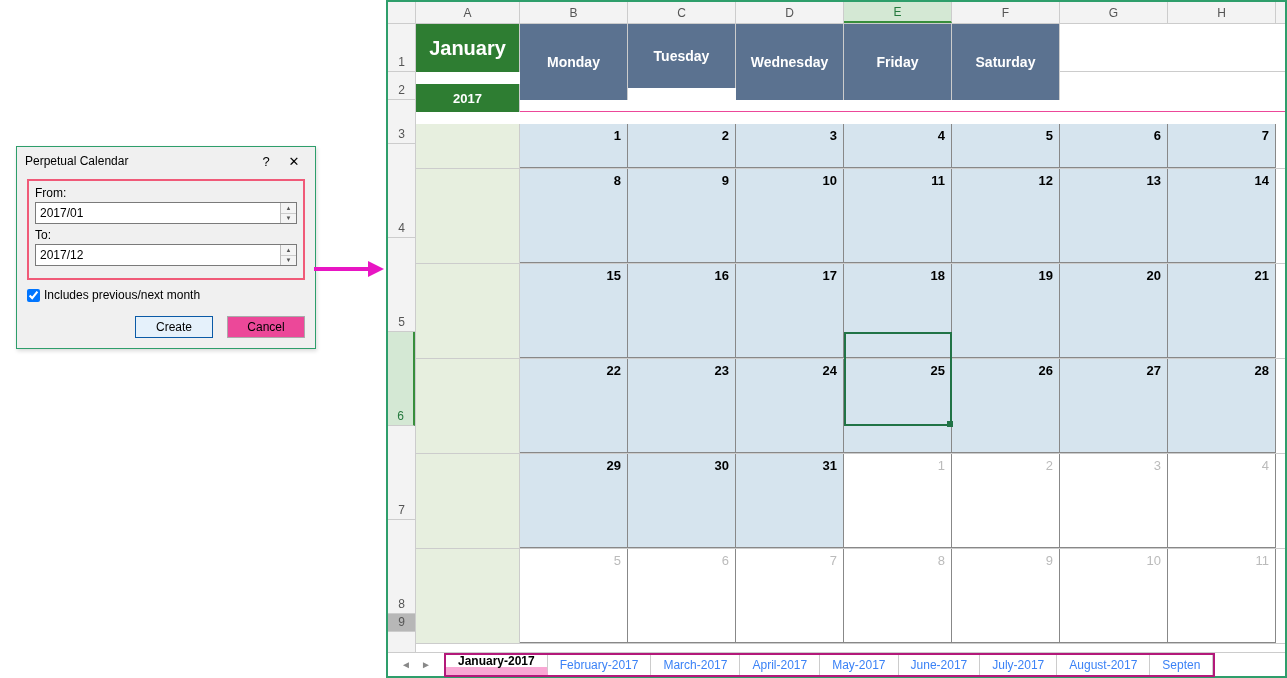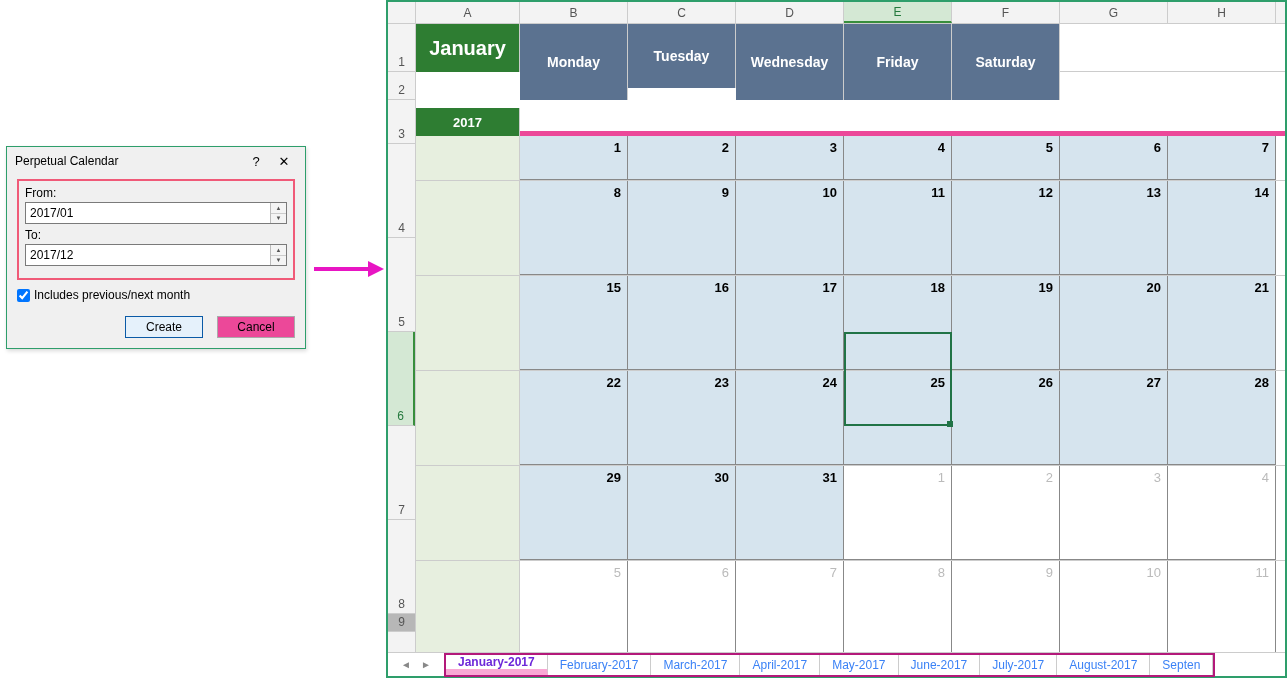--- a/index.html
+++ b/index.html
@@ -10,21 +10,21 @@
     background: #fff;
     position: relative;
     width: 1287px;
     height: 678px;
     overflow: hidden;
   }
 
   
   .dialog {
     position: absolute;
-    left: 6px;
+    left: 16px;
     top: 146px;
     width: 300px;
     background: #f0f0f0;
     border: 1px solid #2e9e6b;
     box-shadow: 1px 2px 4px rgba(0,0,0,.15);
   }
   .dialog-title {
     display: flex;
     align-items: center;
     height: 28px;
@@ -173,21 +173,21 @@
     background: #d4e8d4;
     border-right: 2px solid #388e3c;
     color: #257a3e;
   }
   .rh1 { height: 48px; }
   .rh2 { height: 28px; }
   .rh3 { height: 44px; }
   .rhW { height: 94px; }
   .rh9 { height: 18px; background:#b7b7b7; }
 
-  .cells { flex: 1; display: flex; flex-direction: column; }
+  .cells { flex: 1; display: flex; flex-direction: column; gap: 12px; }
   .cr { display: flex; border-bottom: 1px solid #ccc; }
   .cr .c { border-right: 1px solid #ccc; }
   .wA { width: 104px; }
   .wD { width: 108px; }
 
   
   .month-cell {
     background: #2e7d32;
     color: #fff;
     font-weight: bold;
@@ -281,22 +281,22 @@
   }
   .tab {
     padding: 0 12px;
     display: flex;
     align-items: center;
     border-right: 1px solid #ccc;
     color: #3b82f6;
     white-space: nowrap;
   }
   .tab.active {
-    border-bottom: 6px solid #f9a8d4;
-    color: #6d28d9;
+    border-bottom: 8px solid #f9a8d4;
+    color: #000000;
     font-weight: bold;
     background: #fff;
   }
 
   .greybar {
     height: 18px;
     background: #b7b7b7;
   }
 </style>
 </head>
@@ -375,21 +375,21 @@
 
       <div class="cr" style="height:48px;">
         <div class="c wA month-cell">January</div>
         <div class="c wD dow" style="height:76px;margin-bottom:-28px;">Monday</div>
         <div class="c wD dow" style="height:64px;margin-bottom:-28px;">Tuesday</div>
         <div class="c wD dow" style="height:76px;margin-bottom:-28px;">Wednesday</div>
         <div class="c wD dow" style="height:76px;margin-bottom:-28px;">Friday</div>
         <div class="c wD dow" style="height:76px;margin-bottom:-28px;">Saturday</div>
       </div>
 
-      <div class="cr" style="height:28px;border-bottom:5px solid #ec4899;margin-top:36px;">
+      <div class="cr" style="height:28px;border-bottom:1px solid #ec4899;">
         <div class="c wA year-cell">2017</div>
       </div>
 
       <div id="weeks">
           <div class="cr" style="border-bottom: none;">
             <div class="c wA emptyA" style="height: 20px;"></div>
             <div class="c wD datecell">1</div>
             <div class="c wD datecell">2</div>
             <div class="c wD datecell">3</div>
             <div class="c wD datecell">4</div>

